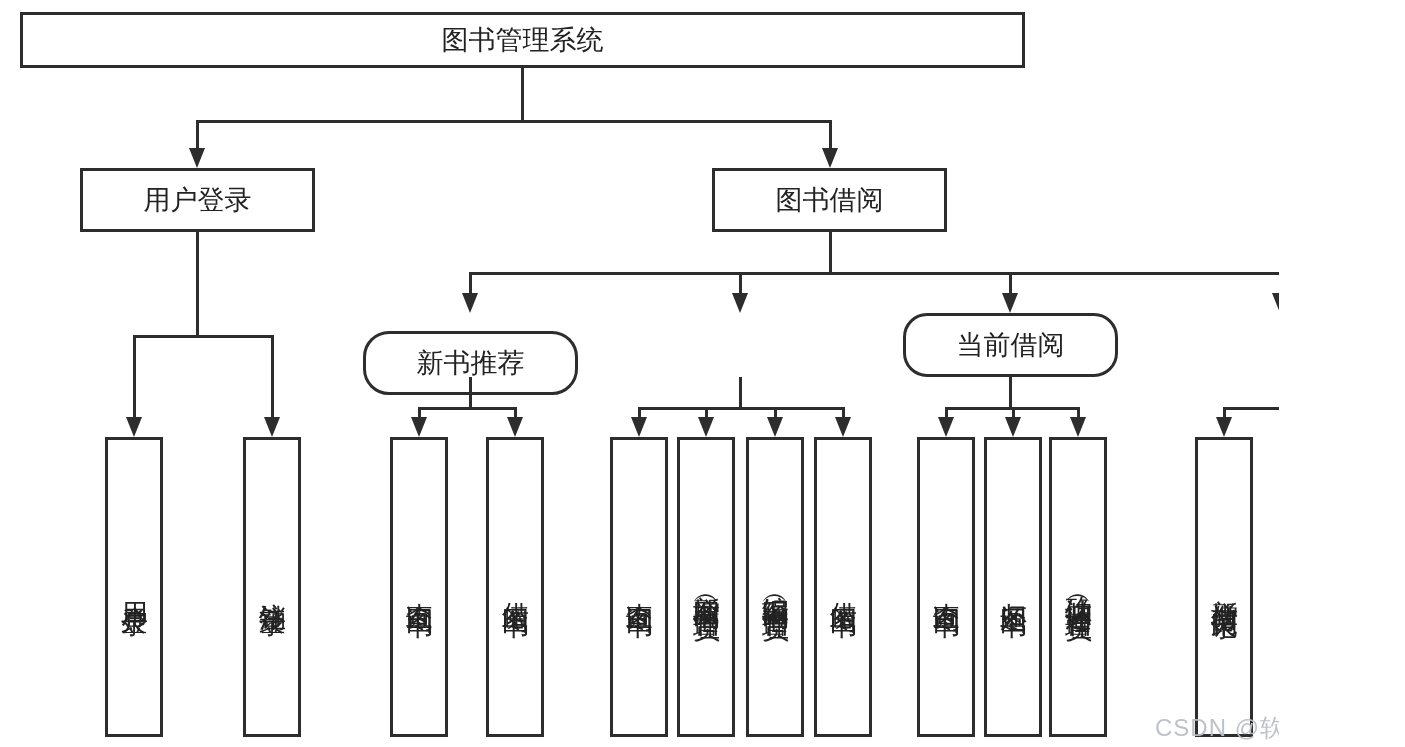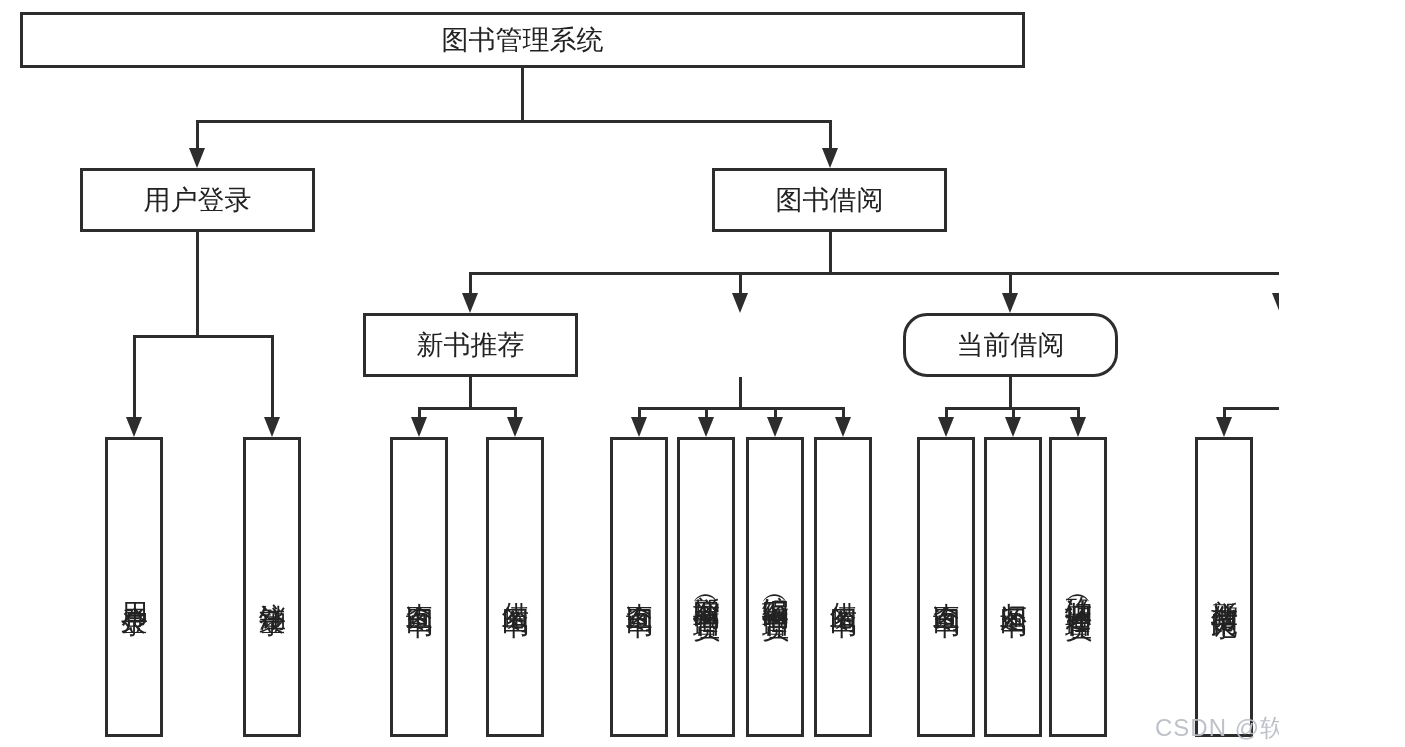--- a/index.html
+++ b/index.html
@@ -83,21 +83,21 @@
   <div class="hline" style="left:468.5px;top:272px;width:813px;"></div>
   <div class="vline" style="left:468.5px;top:272px;height:25px;"></div>
   <div class="arrow" style="left:462px;top:293px;"></div>
   <div class="vline" style="left:738.5px;top:272px;height:25px;"></div>
   <div class="arrow" style="left:732px;top:293px;"></div>
   <div class="vline" style="left:1008.5px;top:272px;height:25px;"></div>
   <div class="arrow" style="left:1002px;top:293px;"></div>
   <div class="vline" style="left:1278.5px;top:272px;height:25px;"></div>
   <div class="arrow" style="left:1272px;top:293px;"></div>
 
-  <div class="box" style="left:363px;top:313px;width:215px;height:64px;">
+  <div class="box" style="left:363px;top:331px;width:215px;height:64px;border-radius:26px;">
     <span>新书推荐</span>
   </div>
   <div class="box" style="left:903px;top:313px;width:215px;height:64px;border-radius:24px;">
     <span>当前借阅</span>
   </div>
 
   <div class="vline" style="left:468.5px;top:377px;height:33px;"></div>
   <div class="hline" style="left:417.5px;top:407px;width:99px;"></div>
   <div class="vline" style="left:738.5px;top:377px;height:33px;"></div>
   <div class="hline" style="left:637.5px;top:407px;width:207px;"></div>

